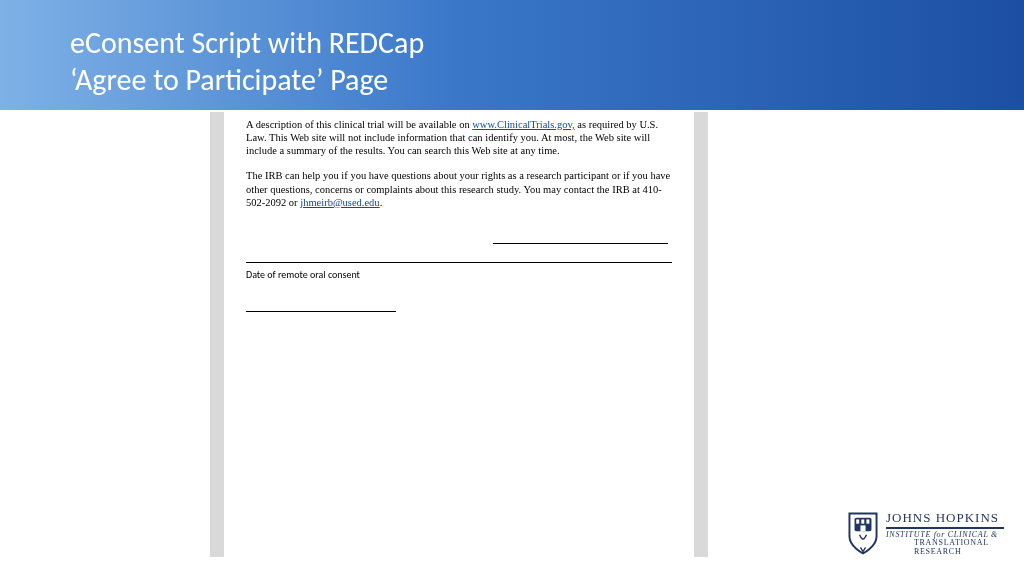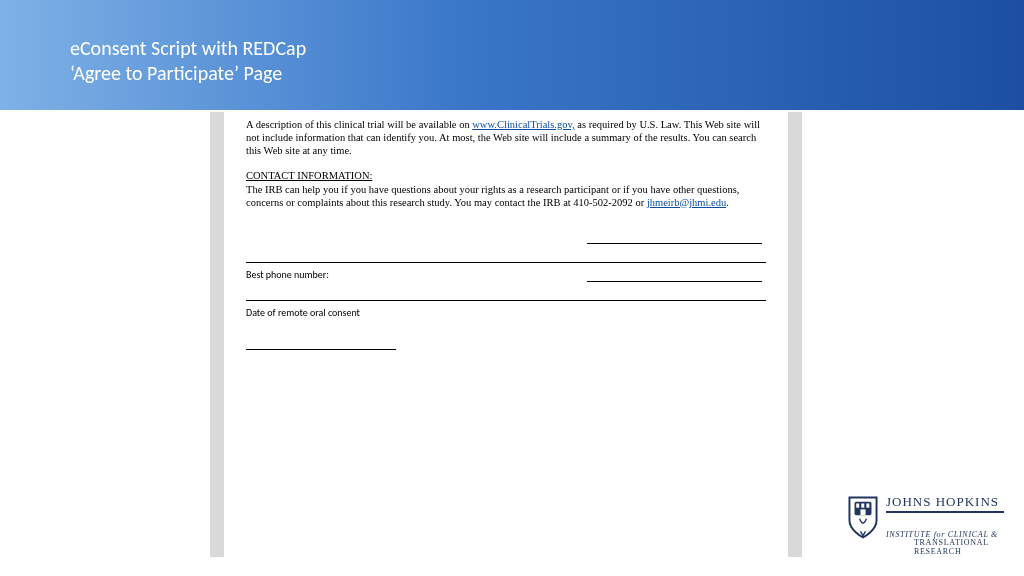--- a/index.html
+++ b/index.html
@@ -8,27 +8,27 @@
   .slide { position: relative; width: 1024px; height: 576px; }
 
   .title-bar {
     width: 100%;
     height: 110px;
     background: linear-gradient(90deg, #7eb1e6 0%, #3a77c9 45%, #1c4fa3 100%);
     color: #fff;
     padding: 12px 0 0 70px;
     display: flex; flex-direction: column; justify-content: center;
   }
-  .title-bar .line { font-size: 20px; font-weight: 300; line-height: 1.25; }
+  .title-bar .line { font-size: 30px; font-weight: 300; line-height: 1.25; }
 
   .doc-wrap {
     position: absolute;
     top: 112px;
     left: 210px;
-    width: 592px;
+    width: 498px;
     height: 445px;
     background: #fff;
   }
   .doc-edge-l, .doc-edge-r {
     position: absolute; top: 0; bottom: 0; width: 14px; background: #d9d9d9;
   }
   .doc-edge-l { left: 0; }
   .doc-edge-r { right: 0; }
   .doc-body {
     position: absolute; left: 14px; right: 14px; top: 0; bottom: 0;
@@ -73,21 +73,21 @@
   }
 
   .logo-block {
     position: absolute; right: 18px; bottom: 20px; width: 160px;
     display: flex; align-items: flex-start;
     color: #20365f; font-family: Georgia, "Times New Roman", serif;
   }
   .shield-svg { width: 34px; height: 44px; flex: 0 0 auto; }
   .logo-text { margin-left: 6px; line-height: 1.05; }
   .logo-main { font-size: 13px; letter-spacing: 1px; font-weight: 400; }
-  .logo-sub  { font-size: 8px; letter-spacing: 0.7px; margin-top: 18px; font-variant: small-caps; font-style: italic;}
+  .logo-sub  { font-size: 8px; letter-spacing: 0.7px; margin-top: 2px; font-variant: small-caps; font-style: italic;}
   .logo-sub .amp { font-style: italic; font-variant: normal; }
   .logo-sub2 { font-size: 8px; letter-spacing: 0.7px; font-variant: small-caps;  margin-left: 28px;}
   .divider { border-top: 2px solid #20365f; margin: 2px 0 2px 0; width: 118px; }
 
 </style>
 </head>
 <body>
 
 <div class="slide">
 
@@ -98,39 +98,32 @@
 
   <div class="doc-wrap">
     <div class="doc-edge-l"></div>
     <div class="doc-edge-r"></div>
     <div class="doc-body">
 
       <div class="para">
         <span>A description of this clinical trial will be available on </span><a class="link">www.ClinicalTrials.gov,</a><span> as required by U.S. Law.  This Web site will not include information that can identify you. At most, the Web site will include a summary of the results. You can search this Web site at any time.</span>
       </div>
 
-      <div class="para" style="margin-bottom:0;">
-        <span class="underline">CONTACT INFORMATION:</span>
-      </div>
 
       <div class="para" style="margin-bottom:16px;">
-        <span>The IRB can help you if you have questions about your rights as a research participant or if you have other questions, concerns or complaints about this research study.  You may contact the IRB at 410-502-2092 or </span><a class="link">jhmeirb@jhmi.edu</a><span>.</span>
+        <span>The IRB can help you if you have questions about your rights as a research participant or if you have other questions, concerns or complaints about this research study.  You may contact the IRB at 410-502-2092 or </span><a class="link">jhmeirb@used.edu</a><span>.</span>
       </div>
 
 
 
       <div class="field-row">
         <div class="input-line-right"></div>
       </div>
 
 
-      <div class="field-row">
-        <div class="field-label">Best phone number:</div>
-        <div class="input-line-right"></div>
-      </div>
 
       <div class="field-row tall" style="border-bottom:none;">
         <div class="field-label">Date of remote oral consent</div>
         <span class="input-line-left"></span>
       </div>
 
     </div>
   </div>
 
   <div class="logo-block">

